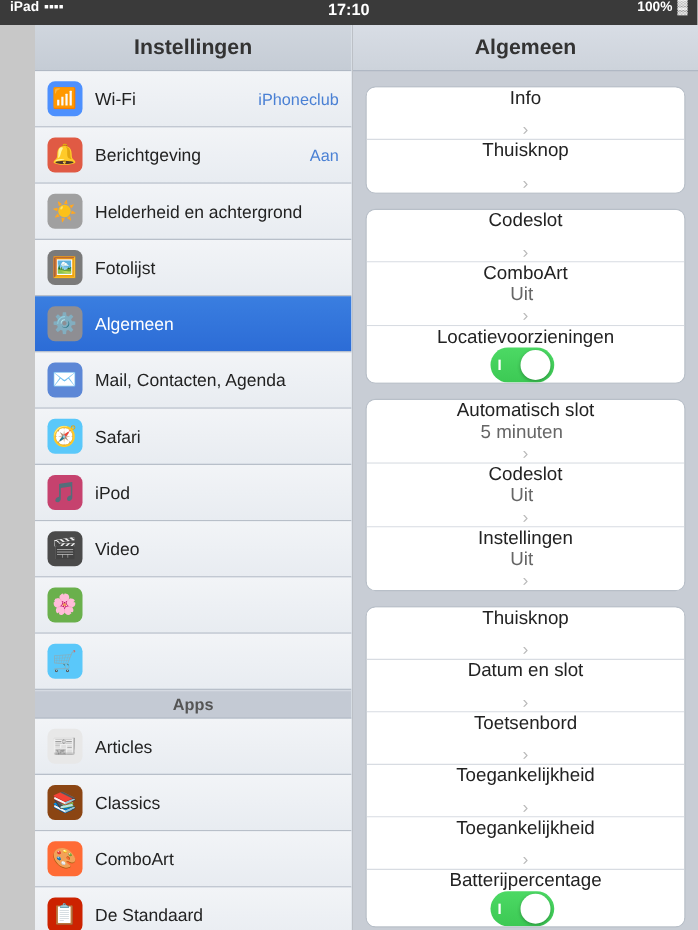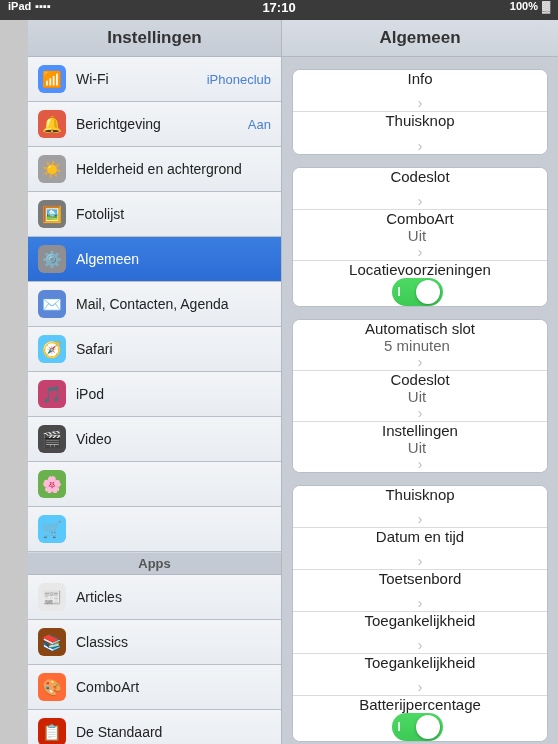--- a/index.html
+++ b/index.html
@@ -345,21 +345,21 @@
           <span class="settings-chevron">›</span>
         </div>
       </div>
 
       <div class="settings-group">
         <div class="settings-row">
           <span class="settings-row-label">Thuisknop</span>
           <span class="settings-chevron">›</span>
         </div>
         <div class="settings-row">
-          <span class="settings-row-label">Datum en tijd</span>
+          <span class="settings-row-label">Datum en slot</span>
           <span class="settings-chevron">›</span>
         </div>
         <div class="settings-row">
           <span class="settings-row-label">Toetsenbord</span>
           <span class="settings-chevron">›</span>
         </div>
         <div class="settings-row">
           <span class="settings-row-label">Toegankelijkheid</span>
           <span class="settings-chevron">›</span>
         </div>

